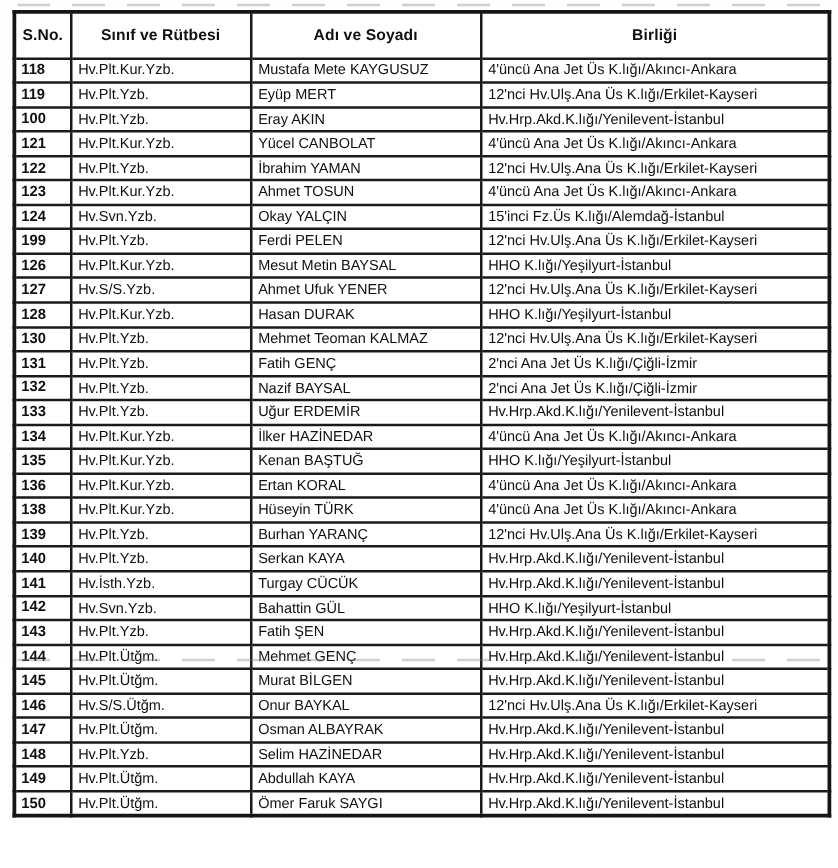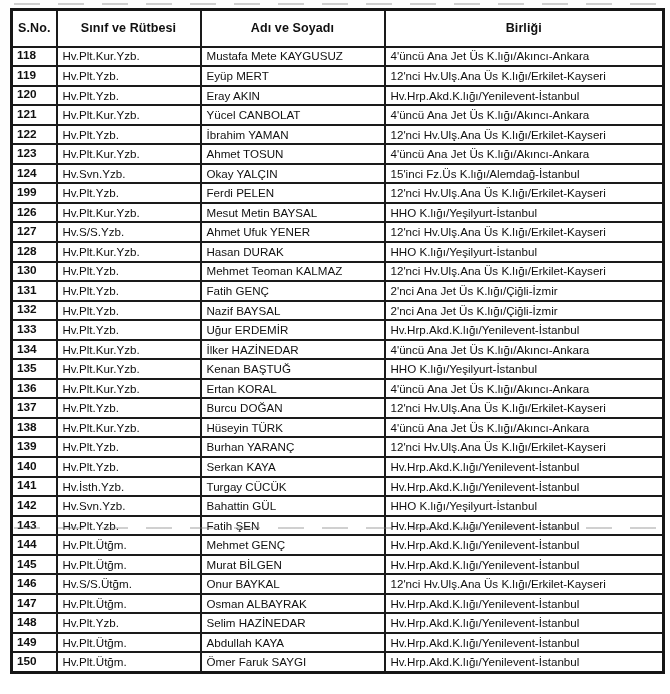--- a/index.html
+++ b/index.html
@@ -108,21 +108,21 @@
           <td class="name">Mustafa Mete KAYGUSUZ</td>
           <td class="unit">4'üncü Ana Jet Üs K.lığı/Akıncı-Ankara</td>
         </tr>
         <tr>
           <td class="sno">119</td>
           <td class="rank">Hv.Plt.Yzb.</td>
           <td class="name">Eyüp MERT</td>
           <td class="unit">12'nci Hv.Ulş.Ana Üs K.lığı/Erkilet-Kayseri</td>
         </tr>
         <tr>
-          <td class="sno">120</td>
+          <td class="sno">100</td>
           <td class="rank">Hv.Plt.Yzb.</td>
           <td class="name">Eray AKIN</td>
           <td class="unit">Hv.Hrp.Akd.K.lığı/Yenilevent-İstanbul</td>
         </tr>
         <tr>
           <td class="sno">121</td>
           <td class="rank">Hv.Plt.Kur.Yzb.</td>
           <td class="name">Yücel CANBOLAT</td>
           <td class="unit">4'üncü Ana Jet Üs K.lığı/Akıncı-Ankara</td>
         </tr>
@@ -204,26 +204,20 @@
           <td class="name">Kenan BAŞTUĞ</td>
           <td class="unit">HHO K.lığı/Yeşilyurt-İstanbul</td>
         </tr>
         <tr>
           <td class="sno">136</td>
           <td class="rank">Hv.Plt.Kur.Yzb.</td>
           <td class="name">Ertan KORAL</td>
           <td class="unit">4'üncü Ana Jet Üs K.lığı/Akıncı-Ankara</td>
         </tr>
         <tr>
-          <td class="sno">137</td>
-          <td class="rank">Hv.Plt.Yzb.</td>
-          <td class="name">Burcu DOĞAN</td>
-          <td class="unit">12'nci Hv.Ulş.Ana Üs K.lığı/Erkilet-Kayseri</td>
-        </tr>
-        <tr>
           <td class="sno">138</td>
           <td class="rank">Hv.Plt.Kur.Yzb.</td>
           <td class="name">Hüseyin TÜRK</td>
           <td class="unit">4'üncü Ana Jet Üs K.lığı/Akıncı-Ankara</td>
         </tr>
         <tr>
           <td class="sno">139</td>
           <td class="rank">Hv.Plt.Yzb.</td>
           <td class="name">Burhan YARANÇ</td>
           <td class="unit">12'nci Hv.Ulş.Ana Üs K.lığı/Erkilet-Kayseri</td>

